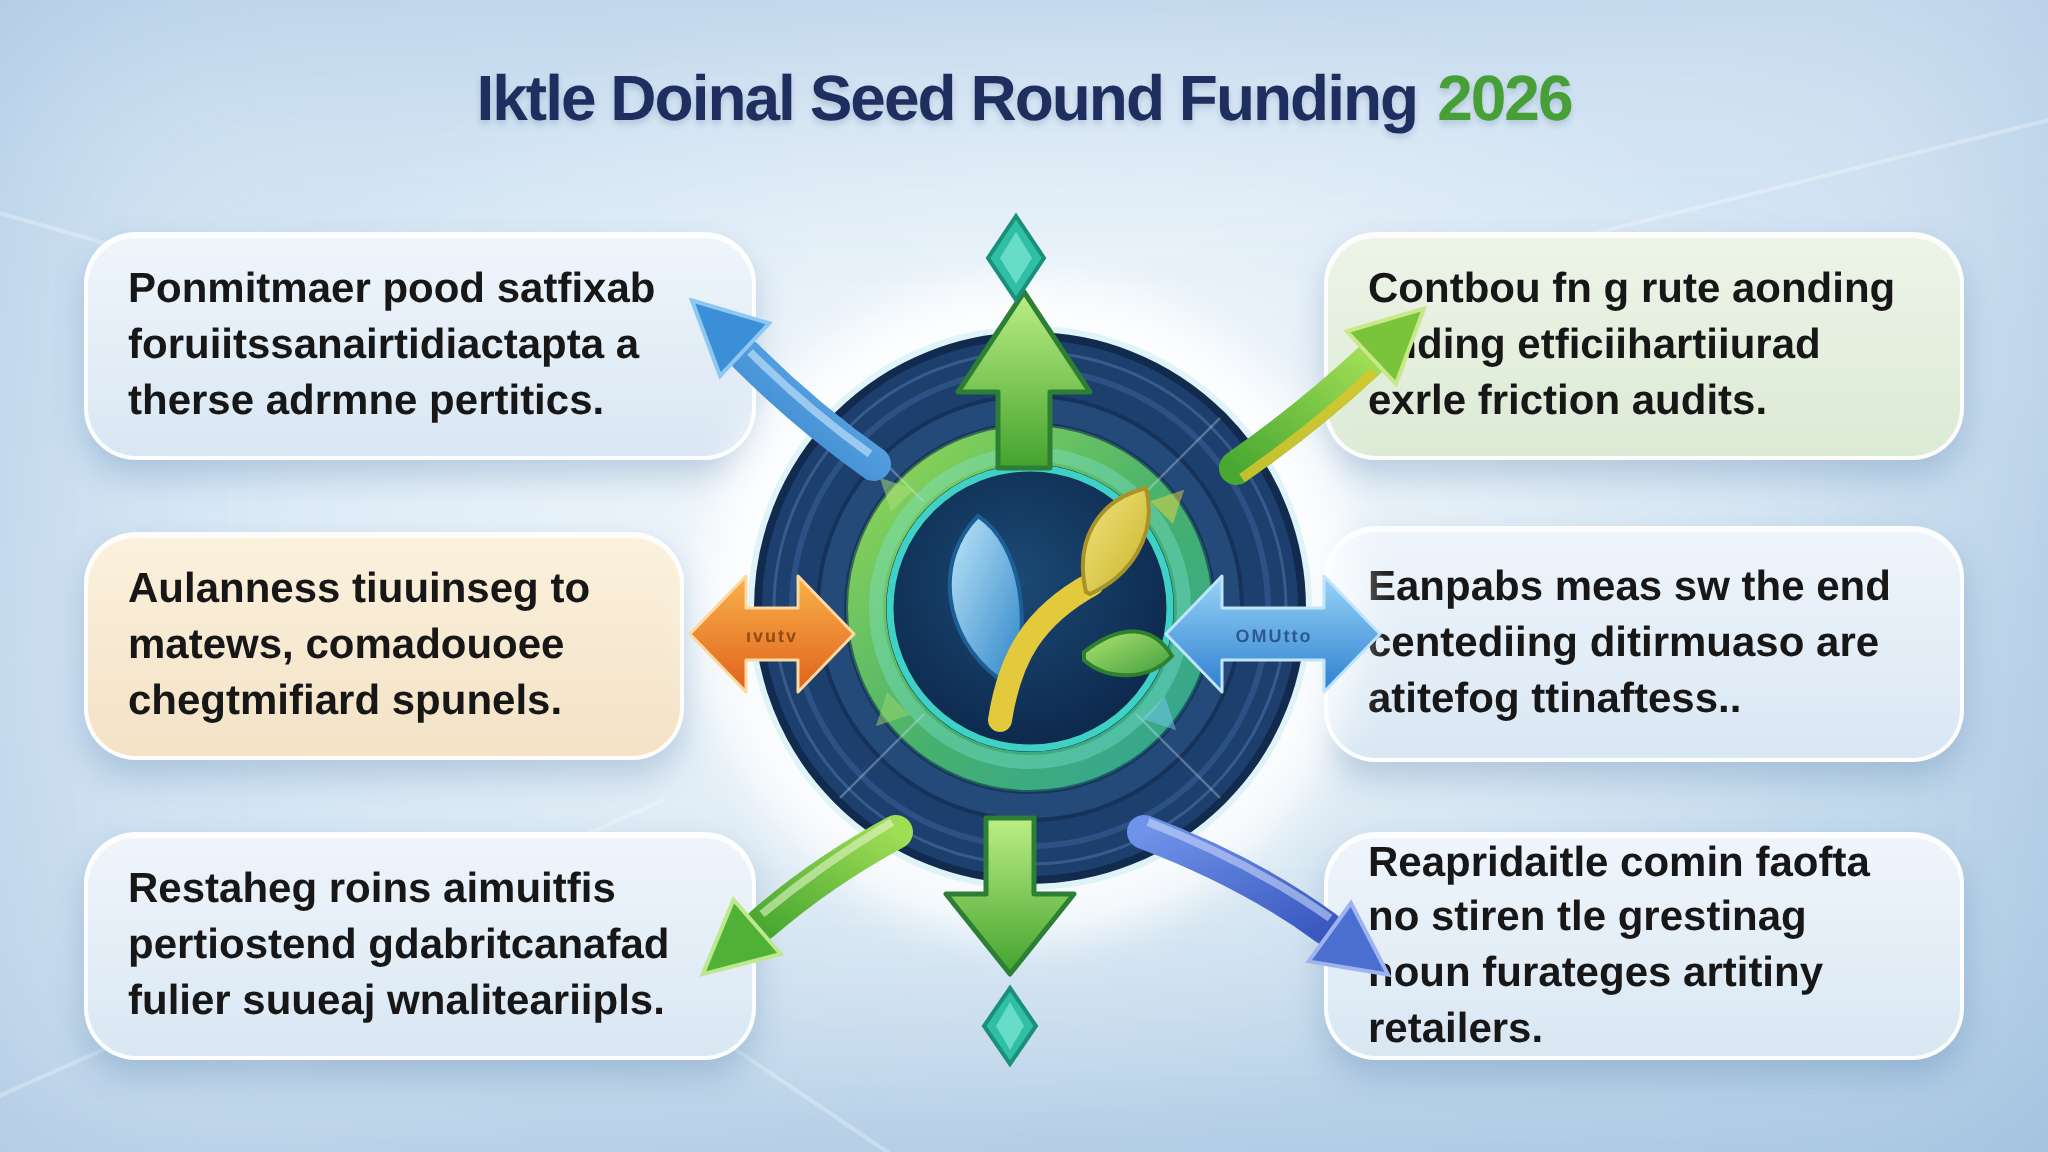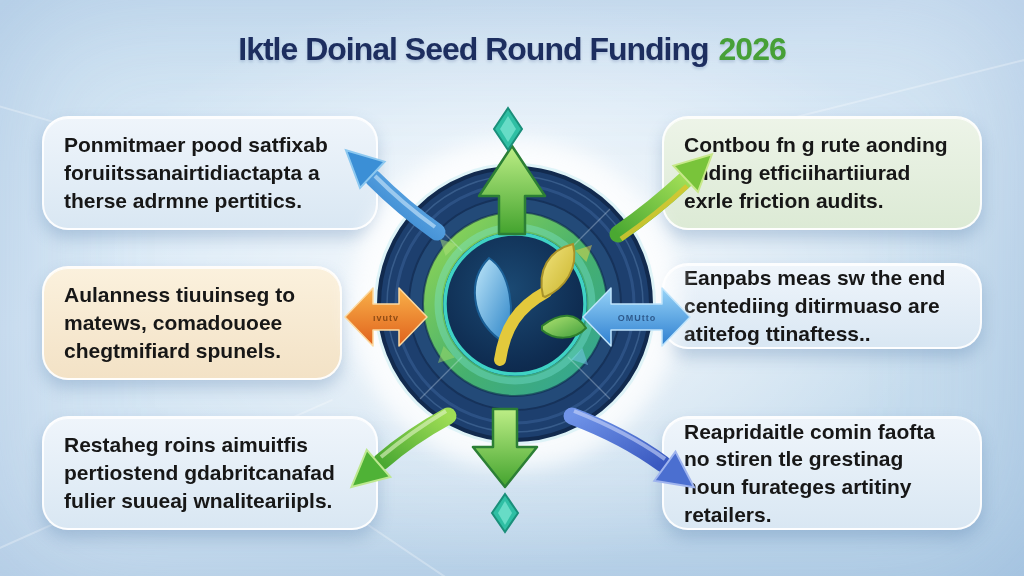--- a/index.html
+++ b/index.html
@@ -34,21 +34,21 @@
     display:flex; align-items:center; padding:6px 20px; box-sizing:border-box;
     font-size:21px; font-weight:700; line-height:1.32; color:#171717;
   }
   .card.blue  { background:linear-gradient(180deg,#eff5fb 0%, #d9e7f3 100%); }
   .card.cream { background:linear-gradient(180deg,#fbf1dd 0%, #f3e2c6 100%); }
   .card.green { background:linear-gradient(180deg,#edf4e8 0%, #dcead5 100%); }
   .tl{left:42px;  top:116px;}
   .ml{left:42px;  top:266px; width:300px;}
   .bl{left:42px;  top:416px;}
   .tr{left:662px; top:116px; width:320px;}
-  .mr{left:662px; top:263px; width:320px; height:86px;}
+  .mr{left:662px; top:263px; width:320px; height:118px;}
   .br{left:662px; top:416px; width:320px;}
 
   .hub{position:absolute; left:315px; top:84px; width:400px; height:460px;}
   .arrow-label{font-size:9px; font-weight:700; letter-spacing:1px;}
 </style>
 </head>
 <body>
 
 <div class="canvas">
 

